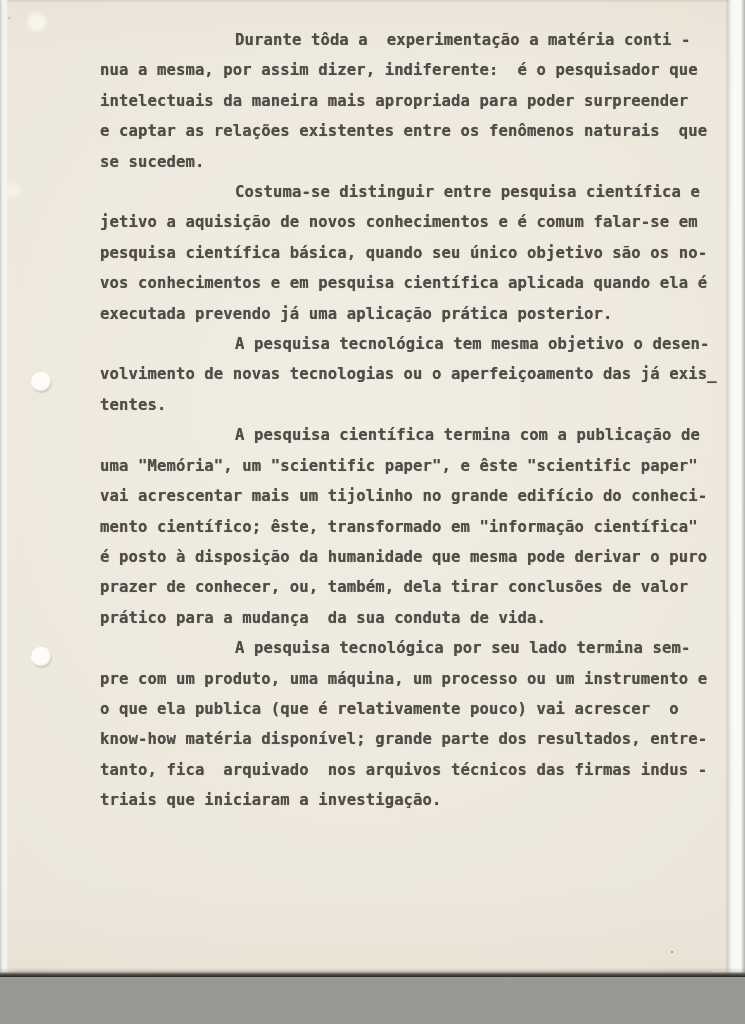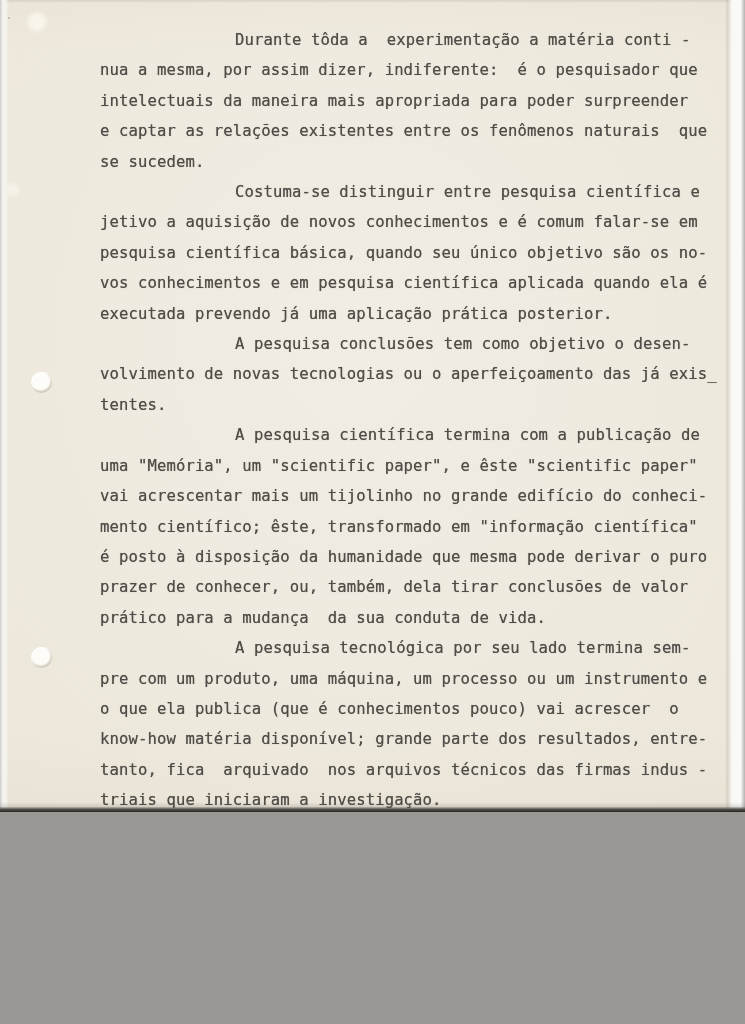--- a/index.html
+++ b/index.html
@@ -8,28 +8,29 @@
     padding: 0;
     width: 745px;
     height: 1024px;
     overflow: hidden;
     background: #9a9894;
     font-family: "DejaVu Sans Mono", monospace;
   }
   .scan {
     position: relative;
     width: 745px;
-    height: 812px;
+    height: 977px;
     background-color: #f1ece1;
     background-image:
       radial-gradient(circle 14px at 37px 22px, rgba(250,246,236,0.9) 0 6px, rgba(250,246,236,0) 12px),
       radial-gradient(circle 10px at 13px 190px, rgba(248,244,234,0.8) 0 4px, rgba(248,244,234,0) 9px),
       radial-gradient(ellipse 600px 700px at 48% 42%, rgba(255,255,255,0.05), rgba(139,120,88,0.055)),
       linear-gradient(180deg, rgba(233,226,212,0.35) 0%, rgba(241,236,225,0) 6%, rgba(241,236,225,0) 90%, rgba(230,223,209,0.3) 100%);
     overflow: hidden;
+    font-weight: bold;
   }
   
   .edge { position: absolute; pointer-events: none; }
   .edge-left {
     left: 0; top: 0; bottom: 0; width: 9px;
     background: linear-gradient(90deg, #c7c6c3 0%, #eeeeec 22%, #f6f5f2 55%, rgba(246,245,242,0) 100%);
   }
   .edge-right {
     right: 0; top: 0; bottom: 0; width: 20px;
     background: linear-gradient(90deg,
@@ -107,35 +108,35 @@
         <div class="line">se sucedem.</div>
       </div>
       <div class="paragraph">
         <div class="line first">Costuma-se distinguir entre pesquisa científica e</div>
         <div class="line">jetivo a aquisição de novos conhecimentos e é comum falar-se em</div>
         <div class="line">pesquisa científica básica, quando seu único objetivo são os no-</div>
         <div class="line">vos conhecimentos e em pesquisa científica aplicada quando ela é</div>
         <div class="line">executada prevendo já uma aplicação prática posterior.</div>
       </div>
       <div class="paragraph">
-        <div class="line first">A pesquisa conclusões tem como objetivo o desen-</div>
+        <div class="line first">A pesquisa tecnológica tem mesma objetivo o desen-</div>
         <div class="line">volvimento de novas tecnologias ou o aperfeiçoamento das já exis̲</div>
         <div class="line">tentes.</div>
       </div>
       <div class="paragraph">
         <div class="line first">A pesquisa científica termina com a publicação de</div>
         <div class="line">uma "Memória", um "scientific paper", e êste "scientific paper"</div>
         <div class="line">vai acrescentar mais um tijolinho no grande edifício do conheci-</div>
         <div class="line">mento científico; êste, transformado em "informação científica"</div>
         <div class="line">é posto à disposição da humanidade que mesma pode derivar o puro</div>
         <div class="line">prazer de conhecer, ou, também, dela tirar conclusões de valor</div>
         <div class="line">prático para a mudança  da sua conduta de vida.</div>
       </div>
       <div class="paragraph">
         <div class="line first">A pesquisa tecnológica por seu lado termina sem-</div>
         <div class="line">pre com um produto, uma máquina, um processo ou um instrumento e</div>
-        <div class="line">o que ela publica (que é conhecimentos pouco) vai acrescer  o</div>
+        <div class="line">o que ela publica (que é relativamente pouco) vai acrescer  o</div>
         <div class="line">know-how matéria disponível; grande parte dos resultados, entre-</div>
         <div class="line">tanto, fica  arquivado  nos arquivos técnicos das firmas indus -</div>
         <div class="line">triais que iniciaram a investigação.</div>
       </div>
     </div>
 </div>
 
 </body></html>

